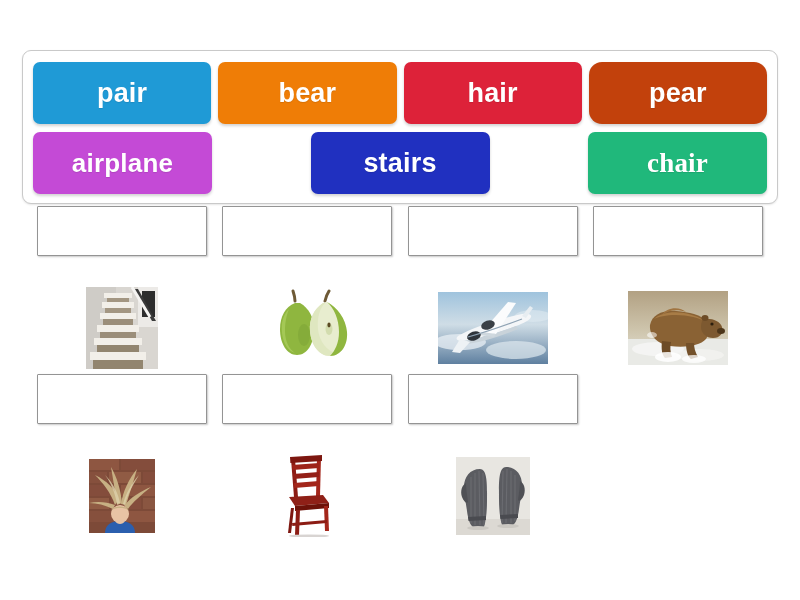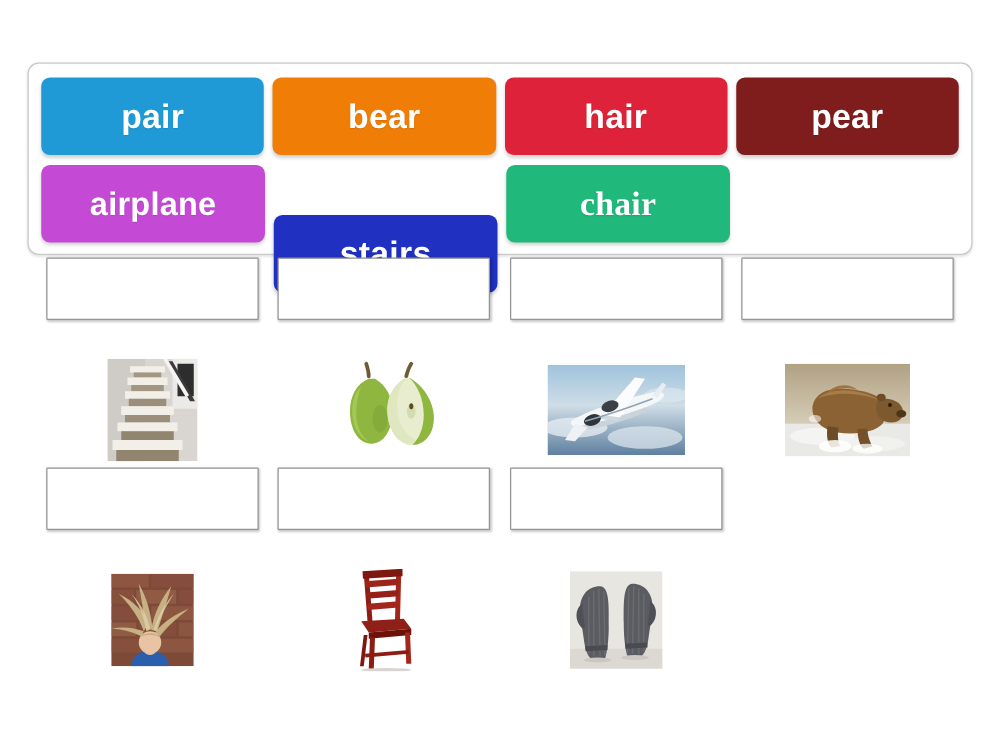--- a/index.html
+++ b/index.html
@@ -28,20 +28,21 @@
     background: #ffffff;
     border: 1px solid #c9c9c9;
     border-radius: 9px;
     box-shadow: 0 1px 2px rgba(0,0,0,0.10);
     padding: 11px 10px 10px 10px;
   }
   .bank-row {
     display: flex;
     gap: 7px;
     margin-bottom: 8px;
+    justify-content: space-between;
   }
   .bank-row:last-child { margin-bottom: 0; }
 
   .tile {
     width: 179px;
     height: 62px;
     box-sizing: border-box;
     border-radius: 7px;
     display: flex;
     align-items: center;
@@ -110,30 +111,30 @@
   <div class="bank-row">
     <div class="tile" style="background-color: rgb(31, 154, 214);">
       <span>pair</span>
     </div>
     <div class="tile" style="background-color: rgb(239, 125, 6);">
       <span>bear</span>
     </div>
     <div class="tile" style="background-color: rgb(221, 34, 57);">
       <span>hair</span>
     </div>
-    <div class="tile" style="background-color: #7f1d1d;">
+    <div class="tile" style="background-color: #c2410c; border-radius: 13px;">
       <span>pear</span>
     </div>
   </div>
 
   <div class="bank-row">
     <div class="tile tile-narrow" style="background-color: rgb(196, 74, 214);">
       <span>airplane</span>
     </div>
-    <div class="tile" style="background-color: rgb(32, 48, 192); margin-top: 40px;">
+    <div class="tile" style="background-color: rgb(32, 48, 192);">
       <span>stairs</span>
     </div>
     <div class="tile" style="background-color: rgb(32, 184, 123); font-family: Liberation Serif, serif;">
       <span>chair</span>
     </div>
   </div>
 
 </div>
 
 <div class="board">

